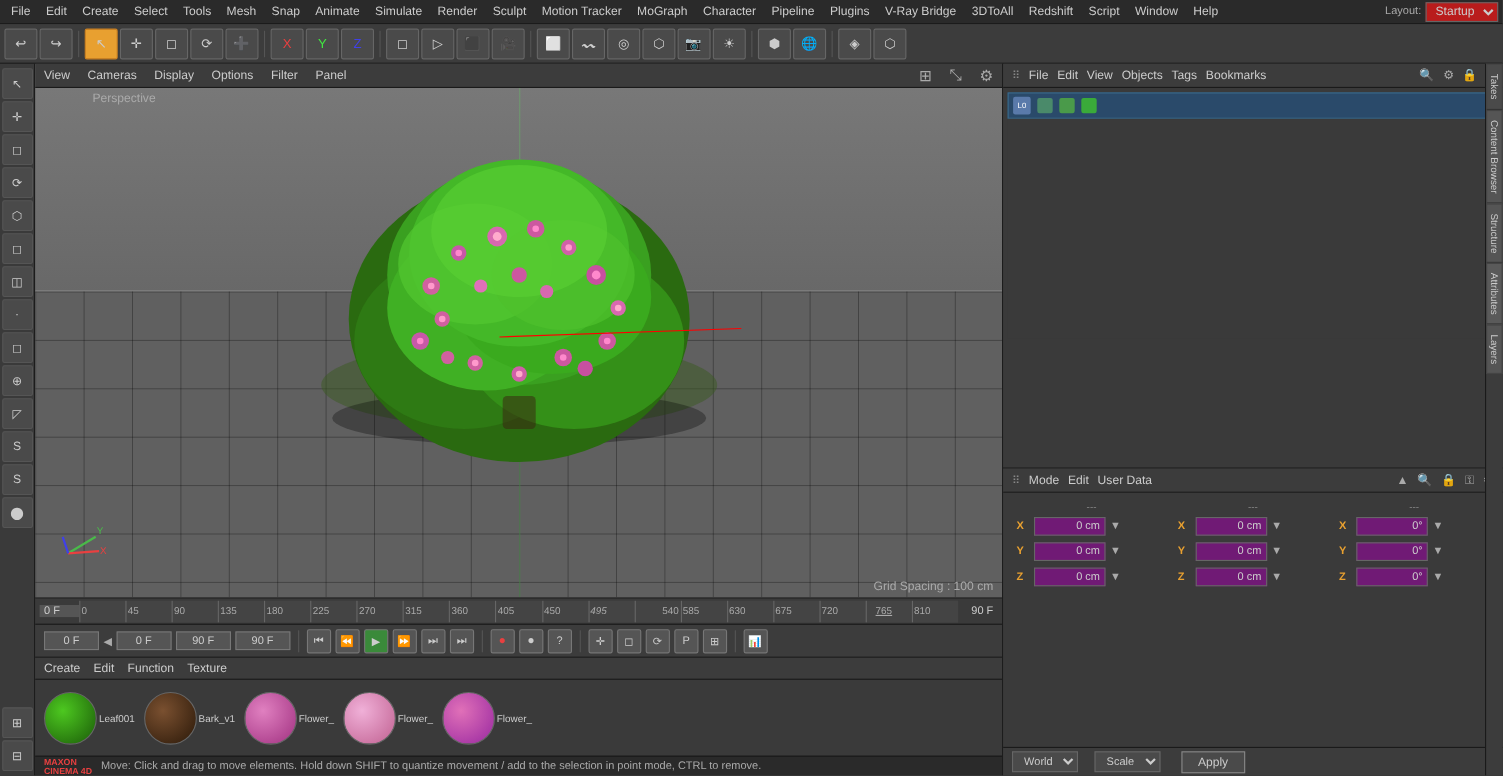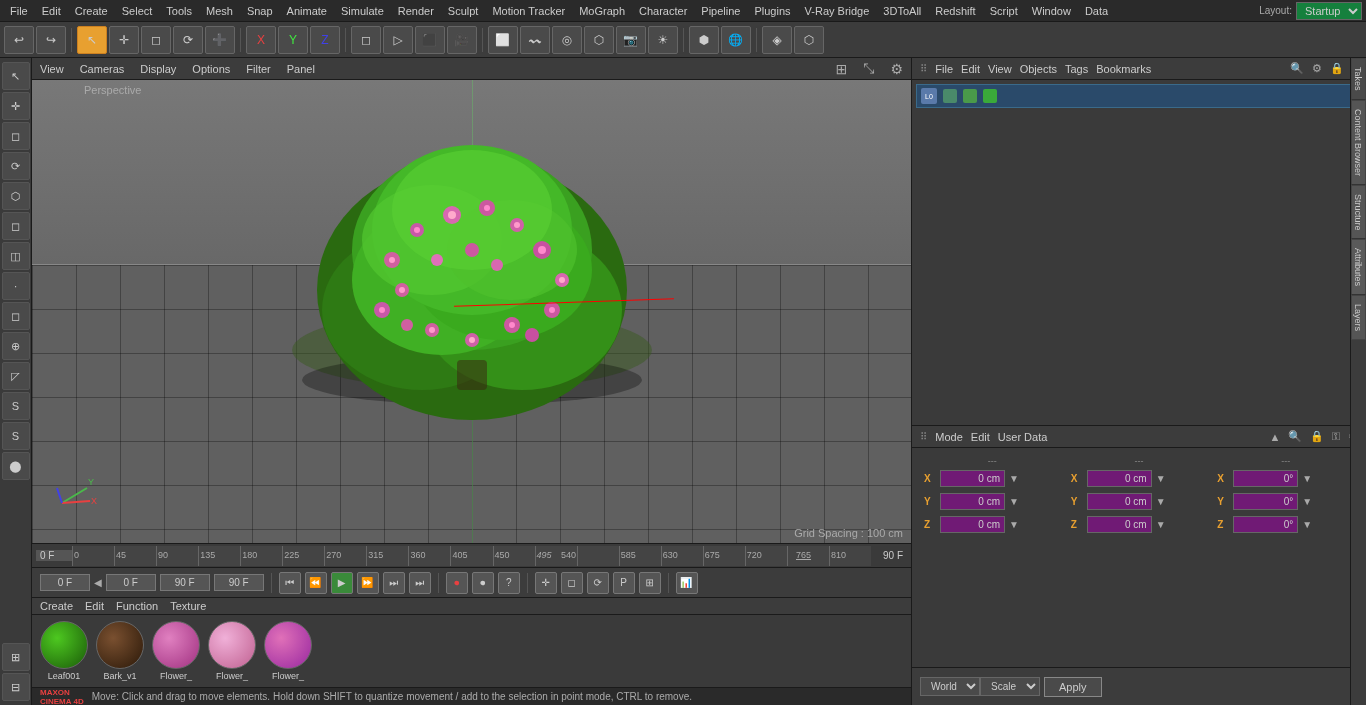--- a/index.html
+++ b/index.html
@@ -5,21 +5,21 @@
     * { box-sizing: border-box; margin: 0; padding: 0; }
     body { background: #3a3a3a; color: #ccc; font-family: Arial, sans-serif; font-size: 11px; width: 1366px; height: 705px; overflow: hidden; }
 
     
     #menu-bar {
       display: flex; align-items: center; background: #2a2a2a; height: 22px;
       border-bottom: 1px solid #1a1a1a; padding: 0 4px; gap: 2px;
     }
     .menu-item { padding: 2px 6px; color: #ccc; cursor: pointer; font-size: 11px; }
     .layout-select { margin-left: auto; display: flex; align-items: center; gap: 4px; }
-    .layout-select select { background: #15803d; color: #ccc; border: 1px solid #666; font-size: 11px; padding: 1px 4px; }
+    .layout-select select { background: #b91c1c; color: #ccc; border: 1px solid #666; font-size: 11px; padding: 1px 4px; }
 
     
     #toolbar {
       display: flex; align-items: center; background: #3c3c3c; height: 36px;
       border-bottom: 1px solid #1a1a1a; padding: 0 4px; gap: 2px;
     }
     .tool-btn {
       width: 30px; height: 28px; background: #4a4a4a; border: 1px solid #666;
       color: #ccc; cursor: pointer; display: flex; align-items: center; justify-content: center;
       font-size: 12px; border-radius: 2px;
@@ -121,21 +121,21 @@
       background: #3a3a3a; height: 90px; border-top: 1px solid #1a1a1a;
       display: flex; flex-direction: column;
     }
     #material-header {
       display: flex; align-items: center; background: #3c3c3c; height: 20px;
       border-bottom: 1px solid #1a1a1a; padding: 0 8px; gap: 12px;
     }
     .mat-menu { color: #ccc; font-size: 11px; cursor: pointer; }
     #material-list { display: flex; align-items: center; padding: 6px 8px; gap: 8px; flex: 1; }
     .material-item {
-      display: flex; flex-direction: column; align-items: center; gap: 2px;
+      display: flex; flex-direction: row; align-items: center; gap: 2px;
       cursor: pointer;
     }
     .material-swatch {
       width: 48px; height: 48px; border-radius: 50%; border: 1px solid #666;
     }
     .material-label { font-size: 9px; color: #ccc; text-align: center; }
 
     
     #status-bar {
       background: #2a2a2a; height: 18px; border-top: 1px solid #1a1a1a;
@@ -175,22 +175,22 @@
     #attributes-content { flex: 1; background: #3a3a3a; padding: 4px; overflow-y: auto; }
     .coord-row { display: flex; align-items: center; gap: 4px; margin: 2px 4px; }
     .coord-label { color: #e8a030; font-size: 10px; width: 12px; font-weight: bold; }
     .coord-input {
       background: #701a75; border: 1px solid #666; color: #ccc;
       font-size: 10px; padding: 2px 4px; width: 65px; text-align: right;
     }
 
     
     #coord-bar {
-      display: flex; align-items: center; background: #3c3c3c; height: 38px;
-      border-top: 1px solid #1a1a1a; padding: 0 8px; gap: 0;
+      display: flex; align-items: center; background: #3c3c3c; height: 26px;
+      border-top: 1px solid #1a1a1a; padding: 0 8px; gap: 15px;
     }
     .coord-dropdown {
       background: #4a4a4a; border: 1px solid #666; color: #ccc;
       font-size: 10px; padding: 2px 6px; cursor: pointer;
     }
     .apply-btn {
       background: #4a4a4a; border: 1px solid #888; color: #ccc;
       font-size: 11px; padding: 3px 14px; cursor: pointer; margin-left: 4px;
     }
 
@@ -223,21 +223,21 @@
   <span class="menu-item">Motion Tracker</span>
   <span class="menu-item">MoGraph</span>
   <span class="menu-item">Character</span>
   <span class="menu-item">Pipeline</span>
   <span class="menu-item">Plugins</span>
   <span class="menu-item">V-Ray Bridge</span>
   <span class="menu-item">3DToAll</span>
   <span class="menu-item">Redshift</span>
   <span class="menu-item">Script</span>
   <span class="menu-item">Window</span>
-  <span class="menu-item">Data</span>
+  <span class="menu-item">Help</span>
   <div class="layout-select">
     <span style="color:#aaa;font-size:10px;">Layout:</span>
     <select>
       <option>Startup</option>
     </select>
   </div>
 </div>
 
 <div id="toolbar">
   <button class="tool-btn">↩</button>
@@ -410,21 +410,21 @@
           <div class="ruler-label" style="left: 296.368px;">315</div>
           <div class="ruler-tick" style="left: 336.421px;"></div>
           <div class="ruler-label" style="left: 338.421px;">360</div>
           <div class="ruler-tick" style="left: 378.474px;"></div>
           <div class="ruler-label" style="left: 380.474px;">405</div>
           <div class="ruler-tick" style="left: 420.526px;"></div>
           <div class="ruler-label" style="left: 422.526px;">450</div>
           <div class="ruler-tick" style="left: 462.579px;"></div>
           <div class="ruler-label" style="left: 464.579px; font-style: italic;">495</div>
           <div class="ruler-tick" style="left: 504.632px;"></div>
-          <div class="ruler-label" style="left: 489px;">540</div>
+          <div class="ruler-label" style="left: 530px;">540</div>
           <div class="ruler-tick" style="left: 546.684px;"></div>
           <div class="ruler-label" style="left: 548.684px;">585</div>
           <div class="ruler-tick" style="left: 588.737px;"></div>
           <div class="ruler-label" style="left: 590.737px;">630</div>
           <div class="ruler-tick" style="left: 630.789px;"></div>
           <div class="ruler-label" style="left: 632.789px;">675</div>
           <div class="ruler-tick" style="left: 672.842px;"></div>
           <div class="ruler-label" style="left: 674.842px;">720</div>
           <div class="ruler-tick" style="left: 714.895px;"></div>
           <div class="ruler-label" style="left: 724px; text-decoration: underline;">765</div>

